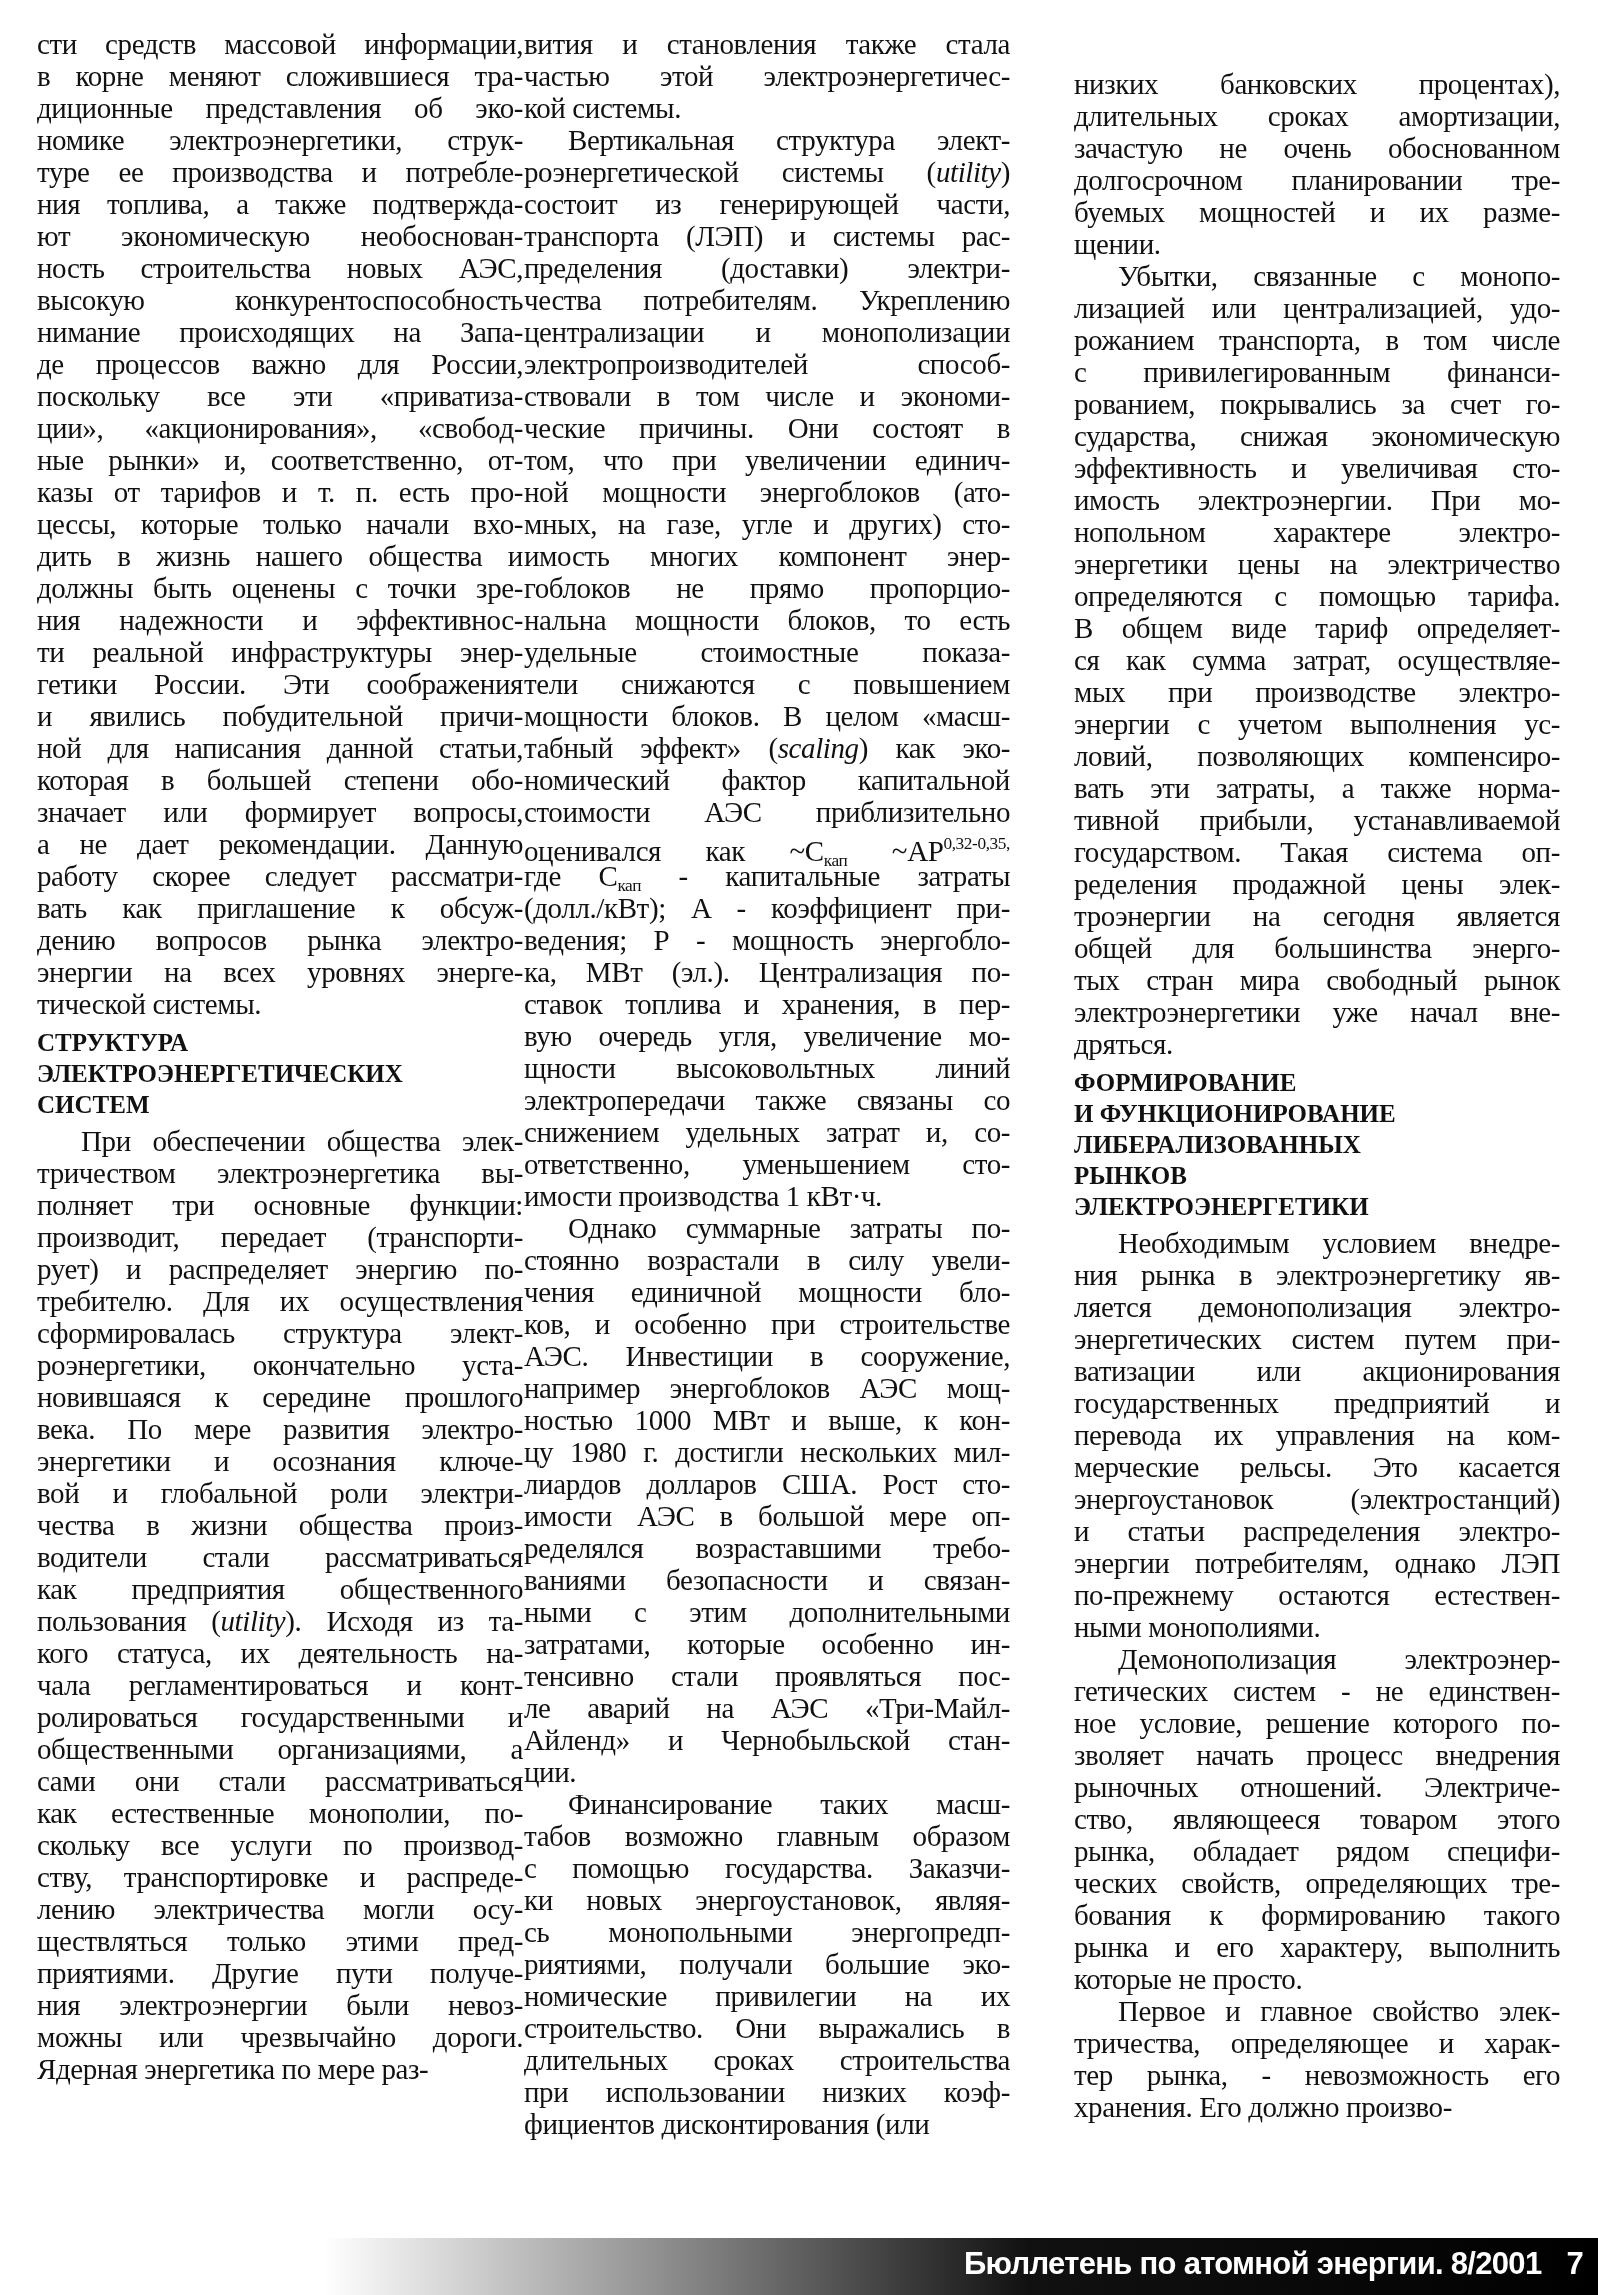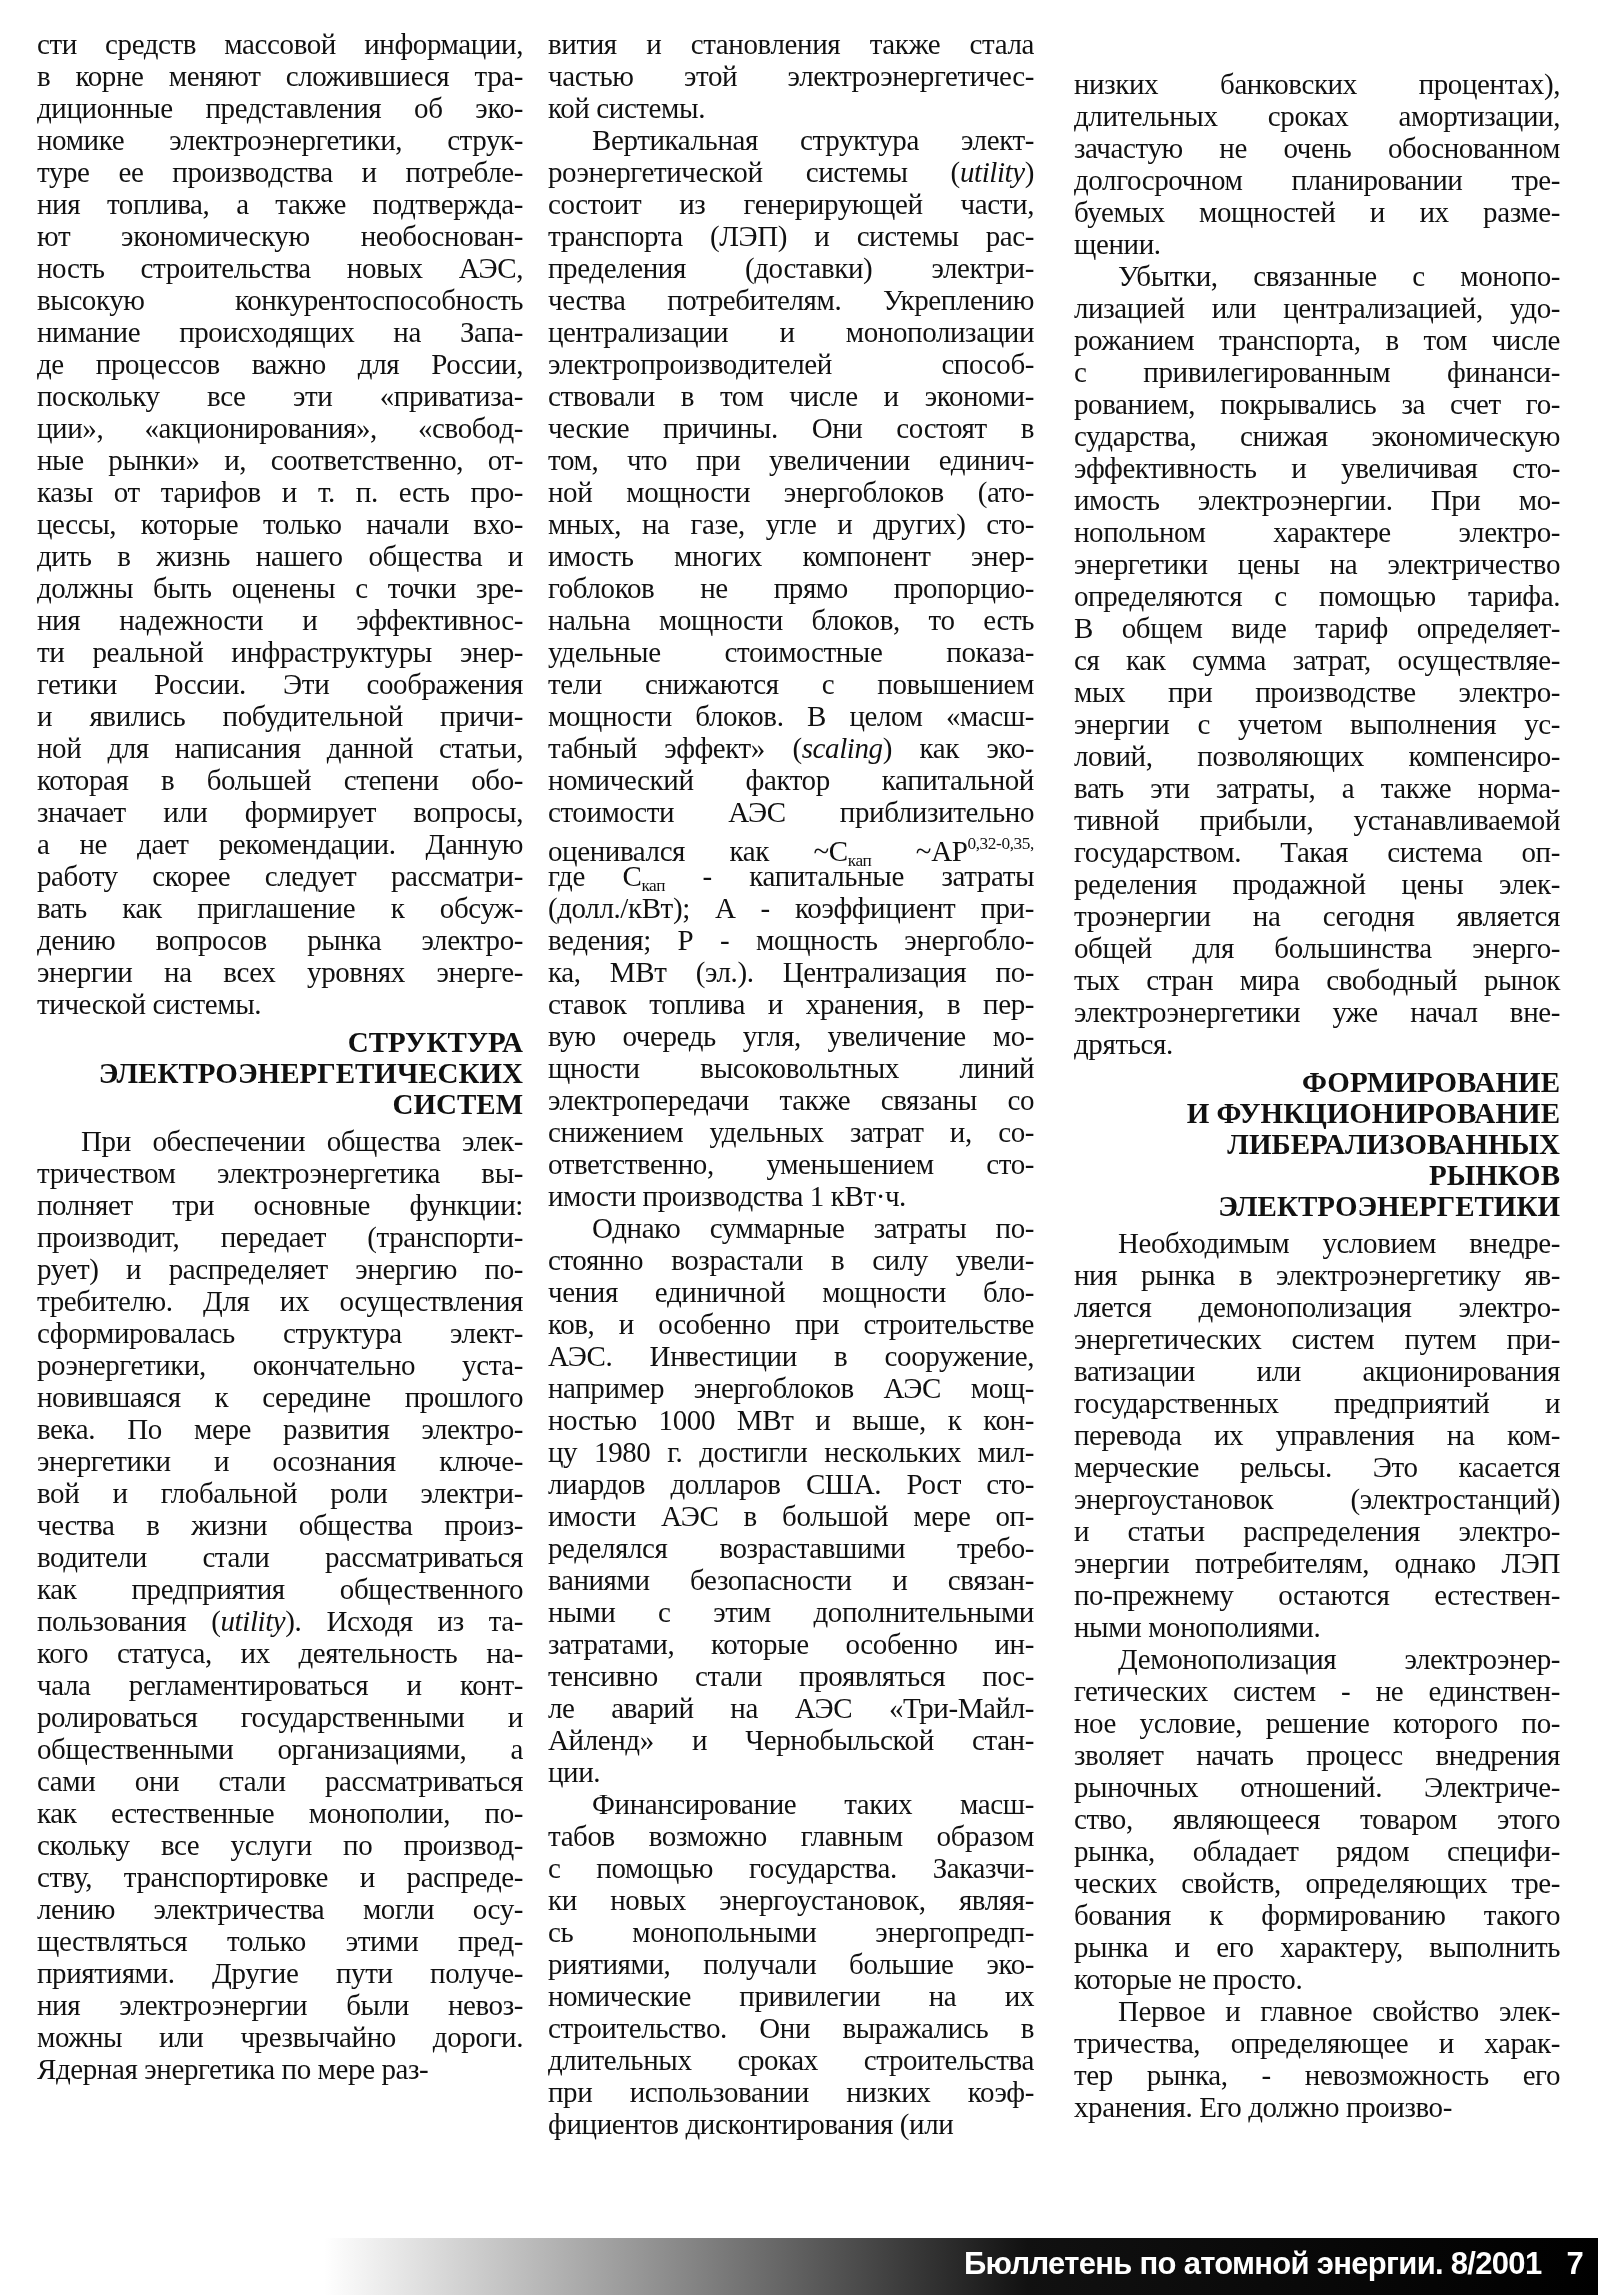--- a/index.html
+++ b/index.html
@@ -1,28 +1,28 @@
 <!DOCTYPE html>
 <html style="font-size:10.7px"><head>
 <meta charset="utf-8">
 <style>
   html, body { margin:0; padding:0; background:#ffffff; }
   body { width:1599px; height:2295px; position:relative; overflow:hidden;
          font-family:"Liberation Serif","DejaVu Serif",serif; color:#111; }
   .col { position:absolute; top:28px; width:486px; }
   #col1 { left:37px; }
-  #col2 { left:548px; }
+  #col2 { left:524px; }
   #col3 { left:1074px;margin-top:40px; }
   .ln { display:block; font-size:29px; line-height:32px; height:32px;
         white-space:nowrap; text-align:justify; text-align-last:justify;
         letter-spacing:-0.4px; transform-origin:left; }
   .ln.last { text-align-last:left; }
   .ln.ind { text-indent:44px; }
-  .hd { display:block; font-weight:bold; font-size:29px; line-height:31px;
-        text-align:right; letter-spacing:0; }
+  .hd { display:block; font-weight:bold; font-size:25px; line-height:31px;
+        text-align:left; letter-spacing:0; }
   .hdblock { padding:6.7px 0 5.3px 0; }
   .sub { font-size:17.3px; vertical-align:-5.3px; }
   .sup { font-size:17.3px; vertical-align:12px;margin-top:28px; }
   .it { font-style:italic; }
   #footer { position:absolute; left:324px; top:2238px; width:1279px; height:68px;
             background:linear-gradient(to right, rgba(0,0,0,0) 0%, rgba(20,20,20,0.45) 25%, #111 55%, #000 100%); }
   #footer-text { position:absolute; right:20px; top:8px; color:#fff;
                  font-family:"Liberation Sans","DejaVu Sans",sans-serif; font-weight:bold;
                  font-size:31px; letter-spacing:-0.7px; white-space:nowrap; }
   #page-num { margin-left:25px; }

